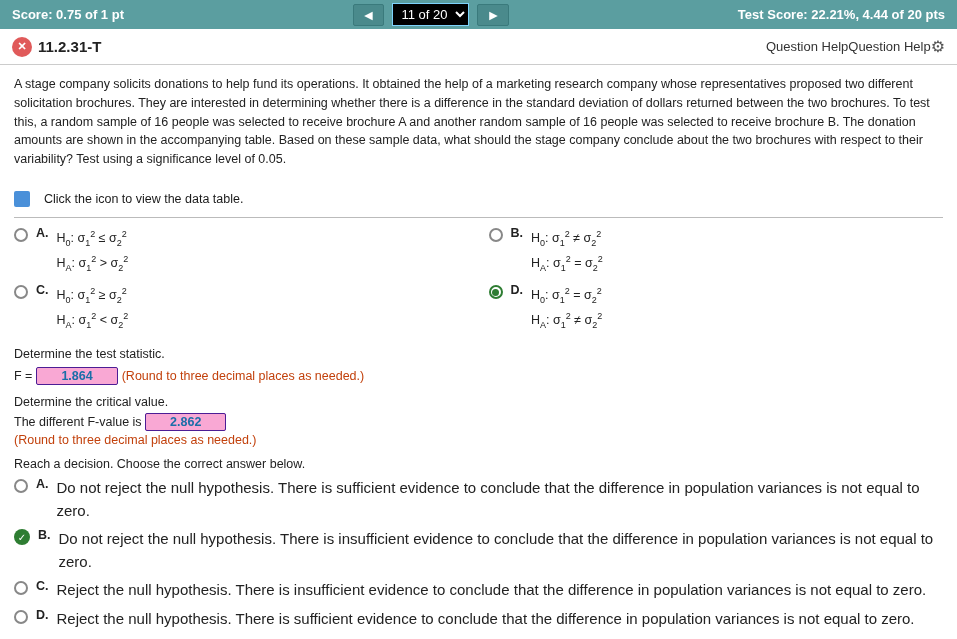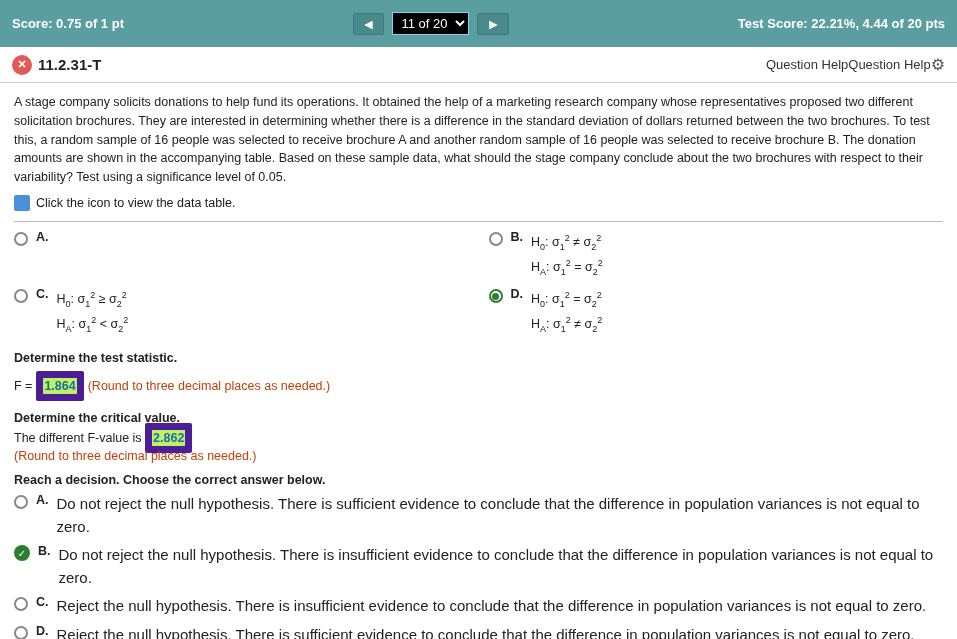--- a/index.html
+++ b/index.html
@@ -6,21 +6,21 @@
     body { font-family: Arial, sans-serif; font-size: 13px; background: #fff; color: #222; }
 
     
     .top-bar {
       display: flex;
       align-items: center;
       justify-content: space-between;
       background: #5b9ea0;
       color: #fff;
       padding: 6px 12px;
-      height: 47px;
+      height: 29px;
     }
     .top-bar-left { font-size: 13px; font-weight: bold; }
     .top-bar-center {
       display: flex;
       align-items: center;
       gap: 8px;
     }
     .nav-btn {
       background: #4a8a8c;
       border: 1px solid #3a7a7c;
@@ -82,27 +82,27 @@
     
     .main-content {
       padding: 10px 14px;
       max-width: 957px;
     }
 
     
     .problem-text {
       font-size: 12.5px;
       line-height: 1.5;
-      margin-bottom: 8px;
+      margin-bottom: 22px;
     }
 
     .data-table-link {
       display: flex;
       align-items: center;
-      gap: 6px;
+      gap: 14px;
       color: #1a1a1a;
       font-size: 12.5px;
       margin-bottom: 10px;
     }
     .grid-icon {
       display: inline-block;
       width: 16px; height: 16px;
       background: #4a90d9;
       border-radius: 2px;
     }
@@ -164,37 +164,37 @@
       line-height: 1.8;
     }
 
     sub, sup {
       font-size: 9px;
     }
 
     
     .section-label {
       font-size: 12.5px;
-      font-weight: bold;
+      font-weight: normal;
       margin-bottom: 6px;
     }
 
     .answer-line {
       font-size: 12.5px;
       margin-bottom: 10px;
       display: flex;
       align-items: center;
       gap: 4px;
       flex-wrap: wrap;
     }
 
     .answer-value {
-      background: #bef264;
-      border: 7px solid #4c1d95;
-      padding: 1px 1px;
+      background: #f9a8d4;
+      border: 1px solid #4c1d95;
+      padding: 1px 24px;
       border-radius: 2px;
       color: #1a6ea8;
       font-weight: bold;
     }
 
     .answer-note {
       color: #c2410c;
       font-style: normal;
     }
 
@@ -266,20 +266,24 @@
   </div>
 
   <hr class="section-divider">
 
 
   <div class="hypotheses-grid">
 
     <div class="hypothesis-option">
       <div class="radio-outer"></div>
       <span class="option-letter">A.</span>
+      <div class="hypothesis-content">
+        <div>H<sub>0</sub>: σ<sub>1</sub><sup>2</sup> ≤ σ<sub>2</sub><sup>2</sup></div>
+        <div>H<sub>A</sub>: σ<sub>1</sub><sup>2</sup> &gt; σ<sub>2</sub><sup>2</sup></div>
+      </div>
     </div>
 
     <div class="hypothesis-option">
       <div class="radio-outer"></div>
       <span class="option-letter">B.</span>
       <div class="hypothesis-content">
         <div>H<sub>0</sub>: σ<sub>1</sub><sup>2</sup> ≠ σ<sub>2</sub><sup>2</sup></div>
         <div>H<sub>A</sub>: σ<sub>1</sub><sup>2</sup> = σ<sub>2</sub><sup>2</sup></div>
       </div>
     </div>

